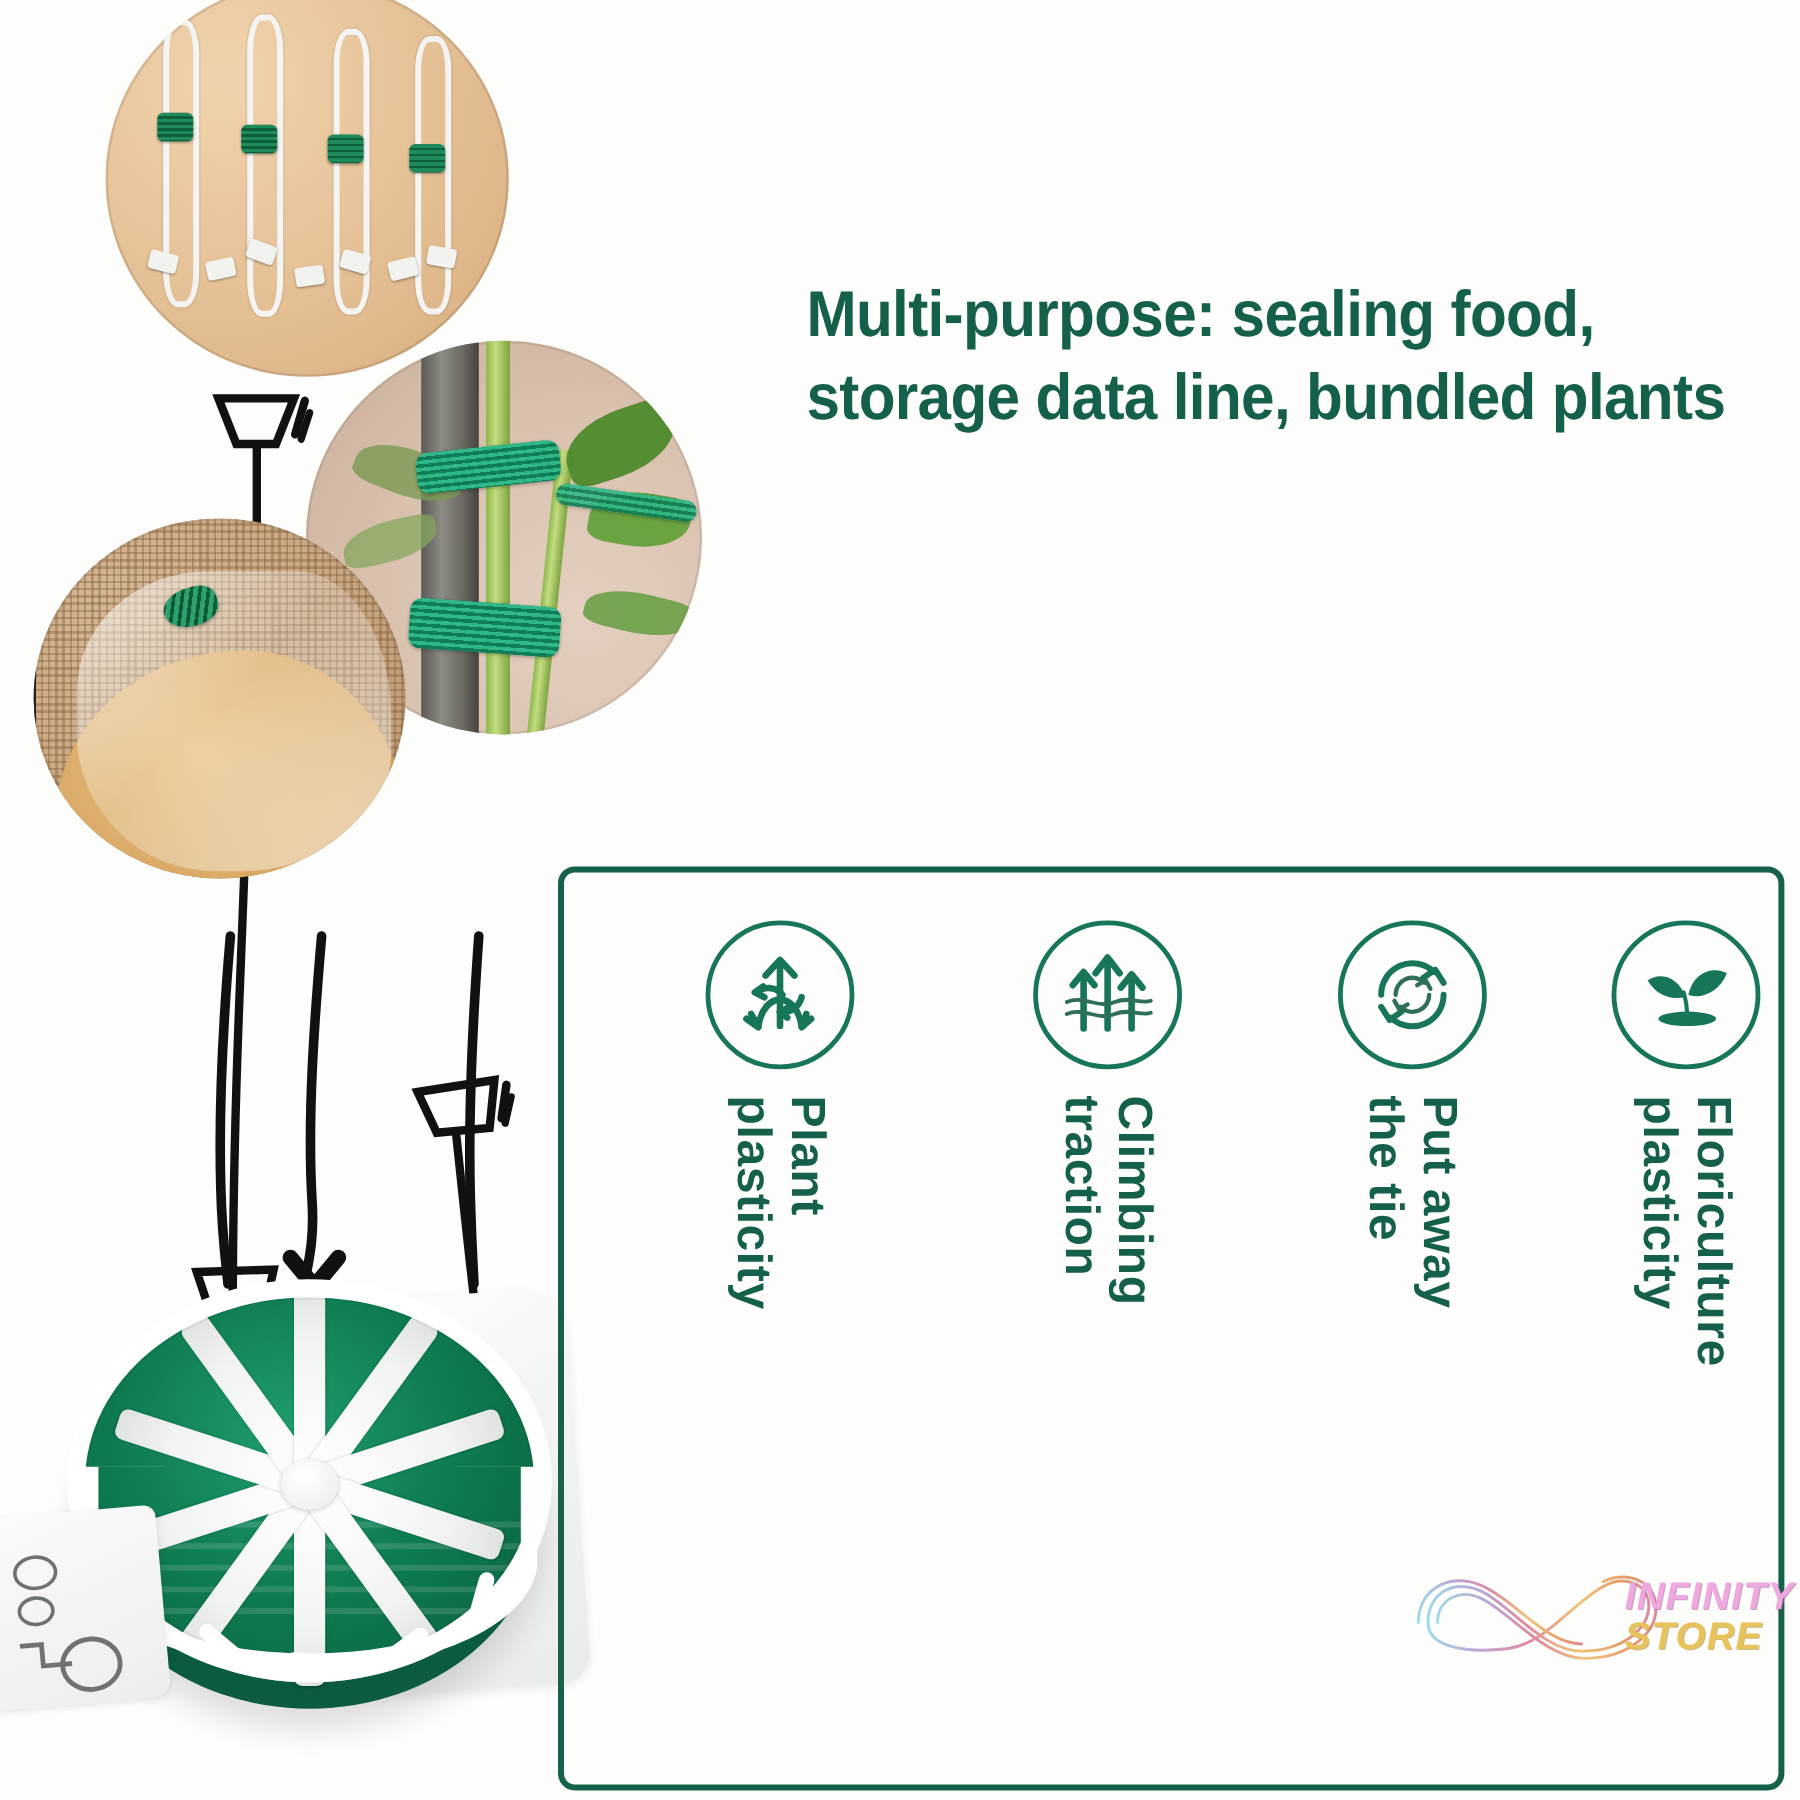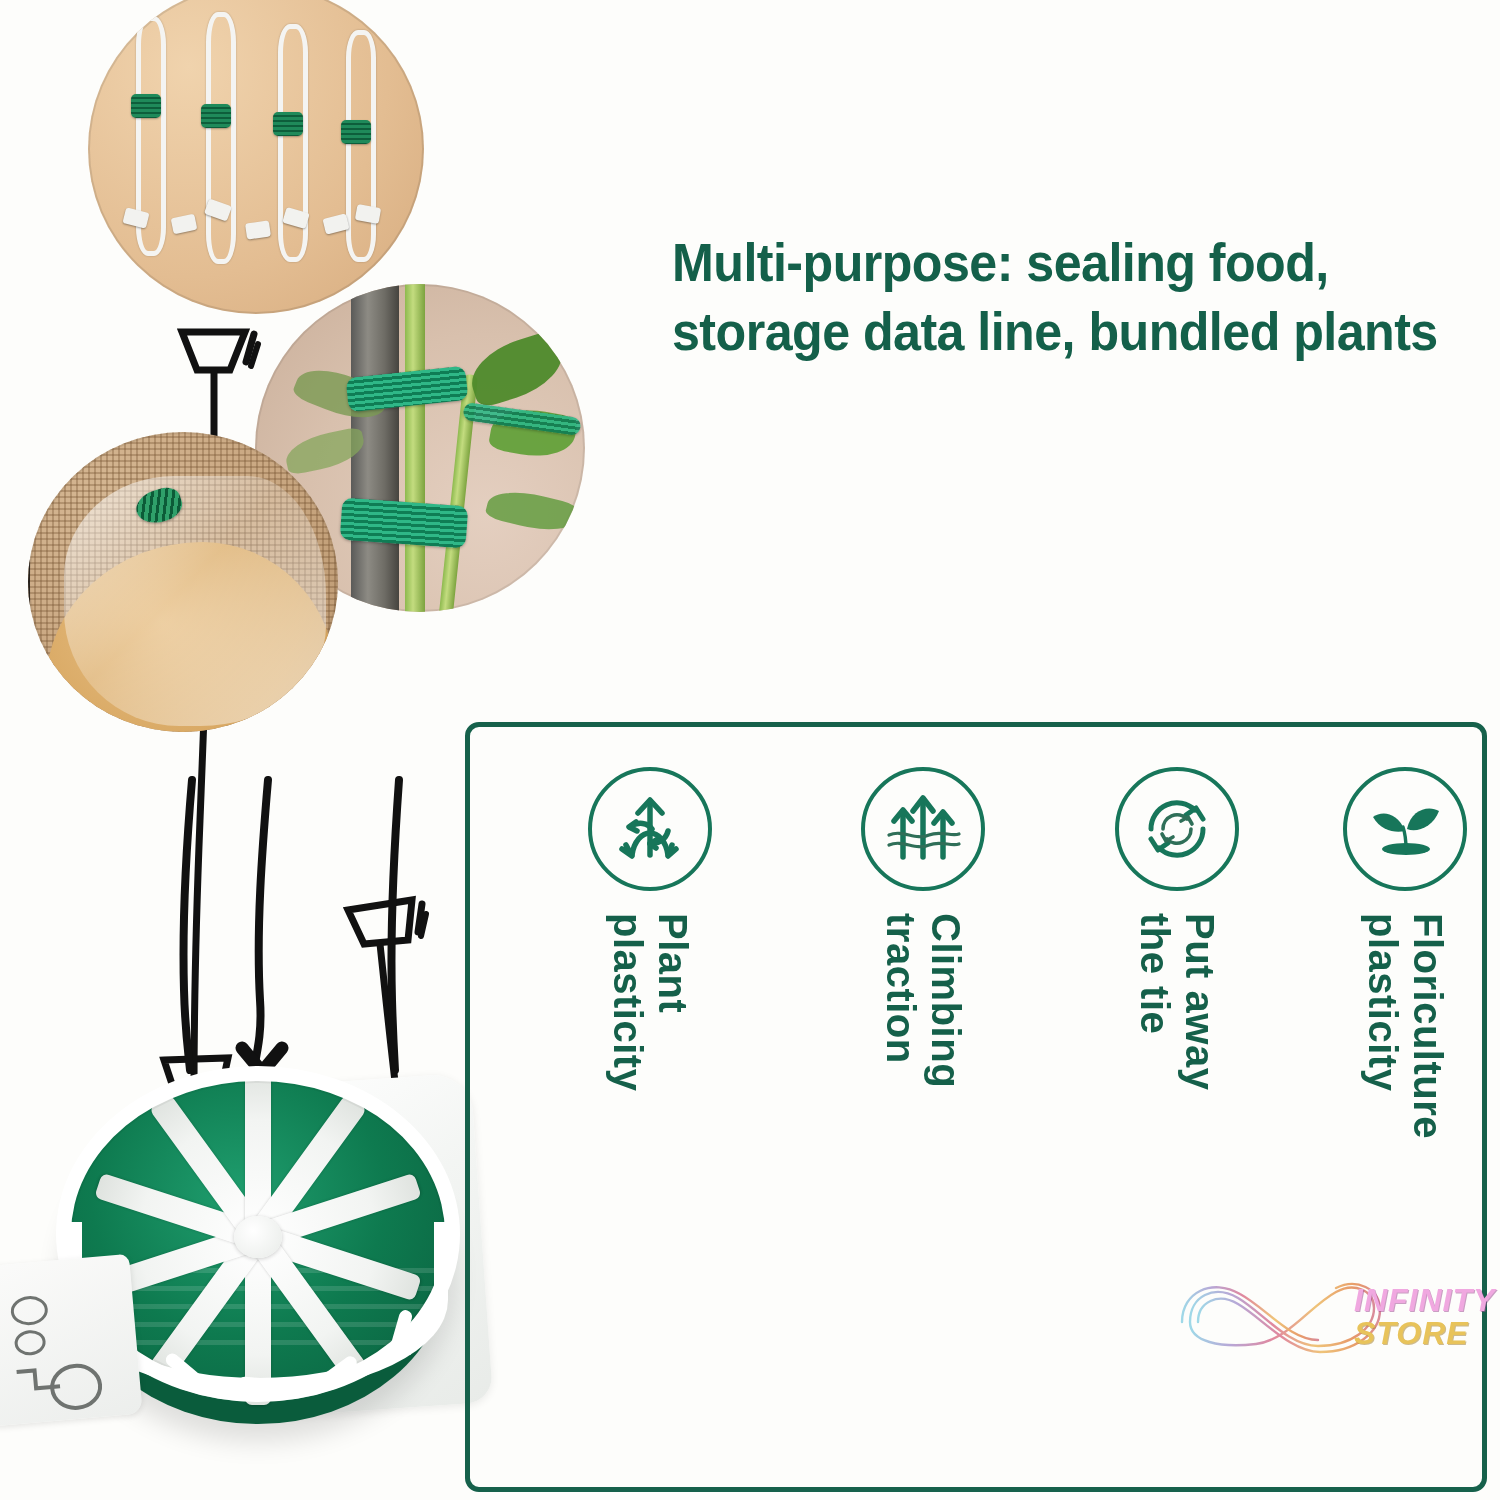--- a/index.html
+++ b/index.html
@@ -285,21 +285,21 @@
     transform: rotate(0deg);
     display: inline-block;
     text-align: left;
     letter-spacing: 0.5px;
   }
   .feat-label .lbl-line { display: block; }
 
   
   #watermark {
     position: absolute;
-    left: 1168px; top: 1248px;
+    left: 1168px; top: 1278px;
     width: 320px; height: 150px;
     pointer-events: none;
   }
   #wm-text {
     position: absolute;
     left: 186px; top: 36px;
     font-family: "Liberation Sans", sans-serif;
     font-weight: bold;
     font-style: italic;
     font-size: 32px;

